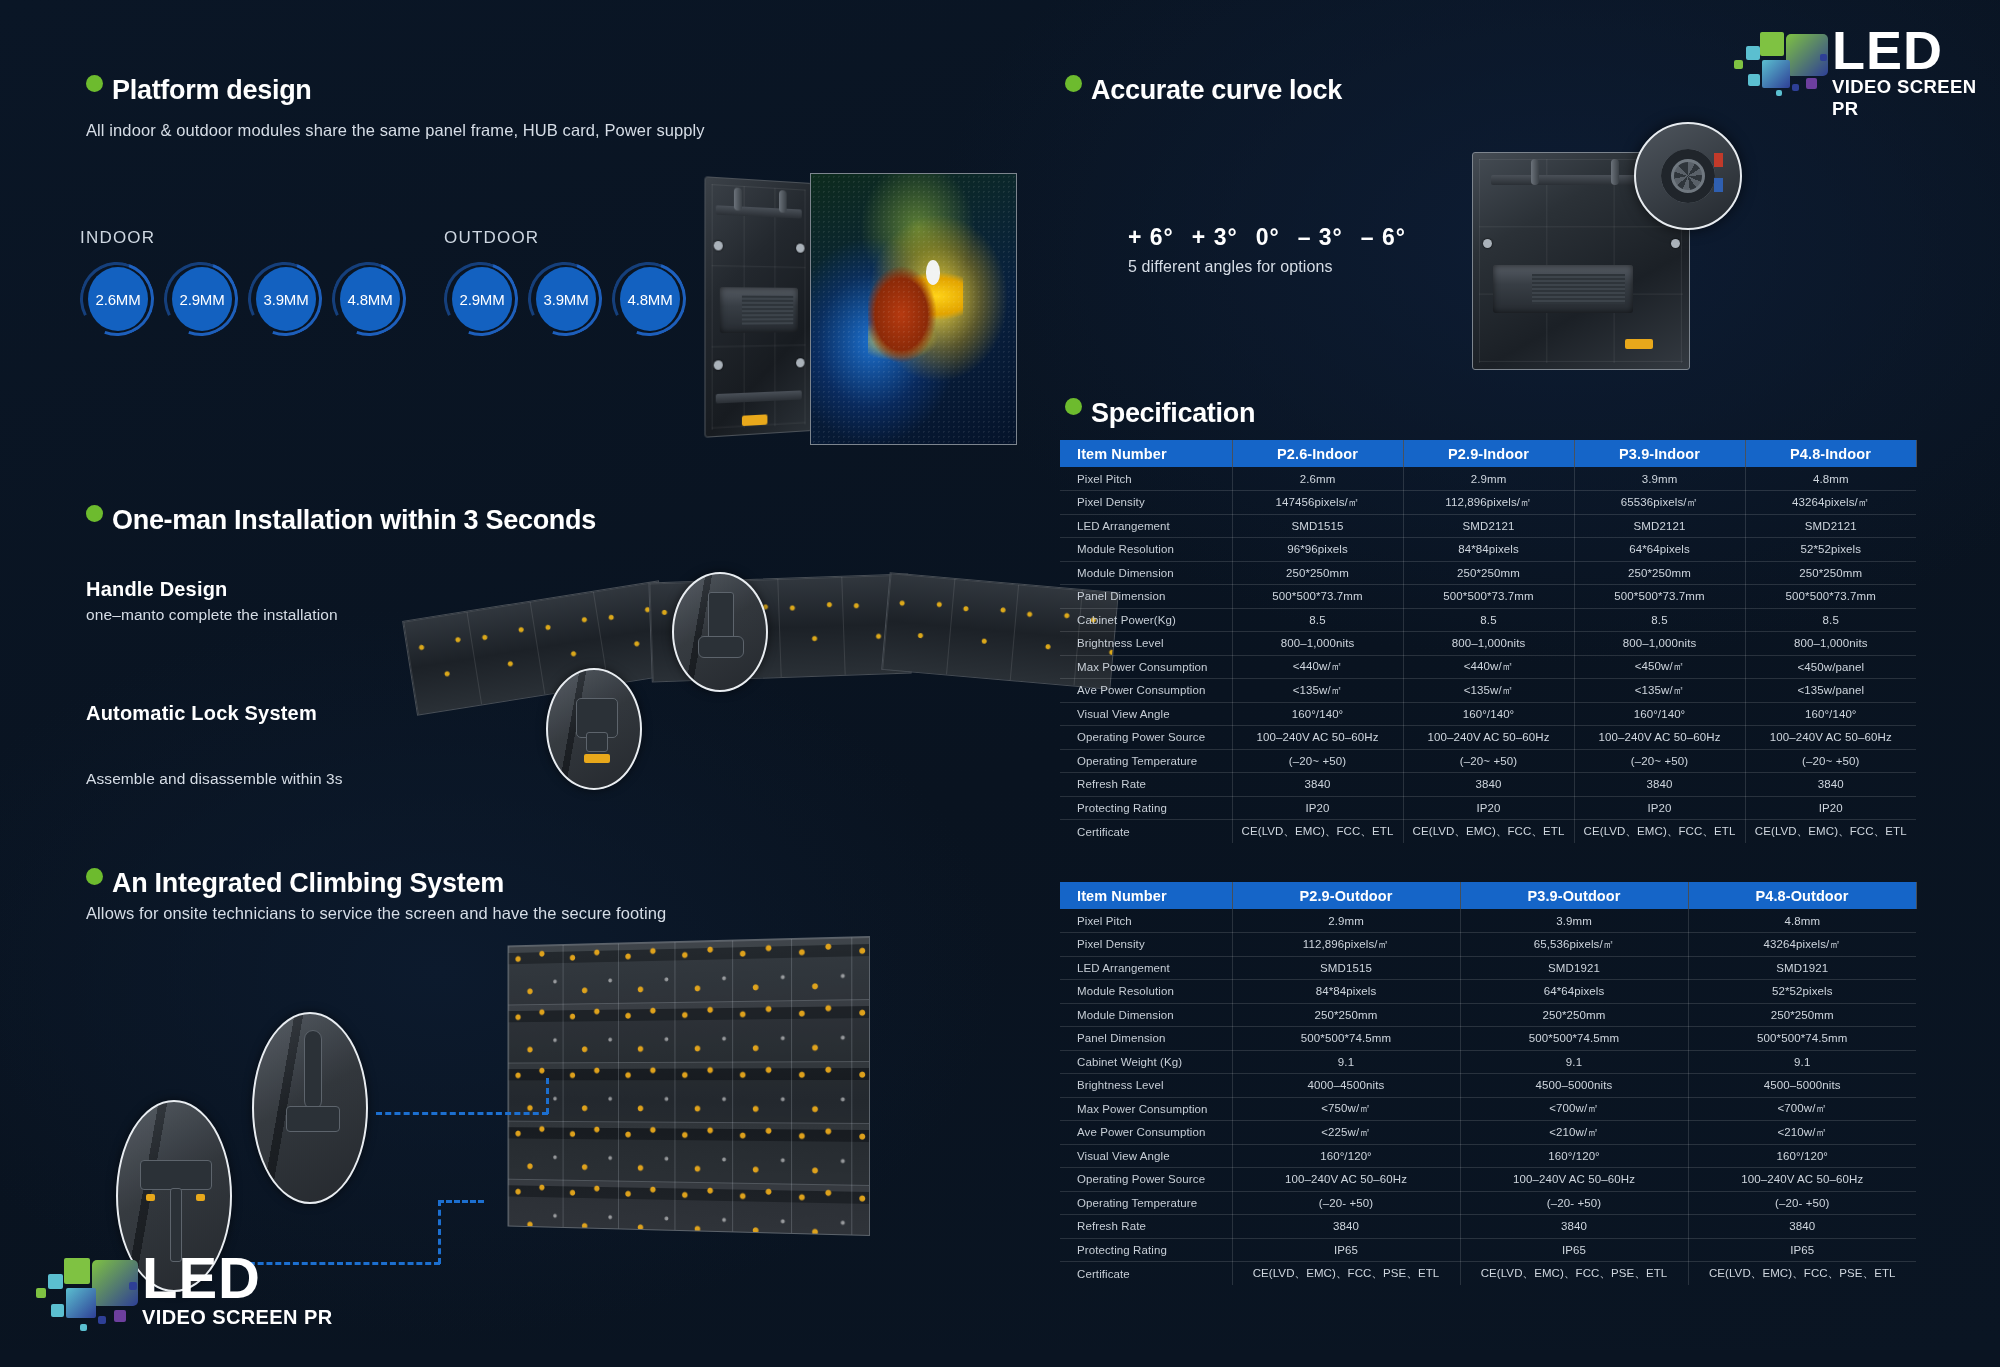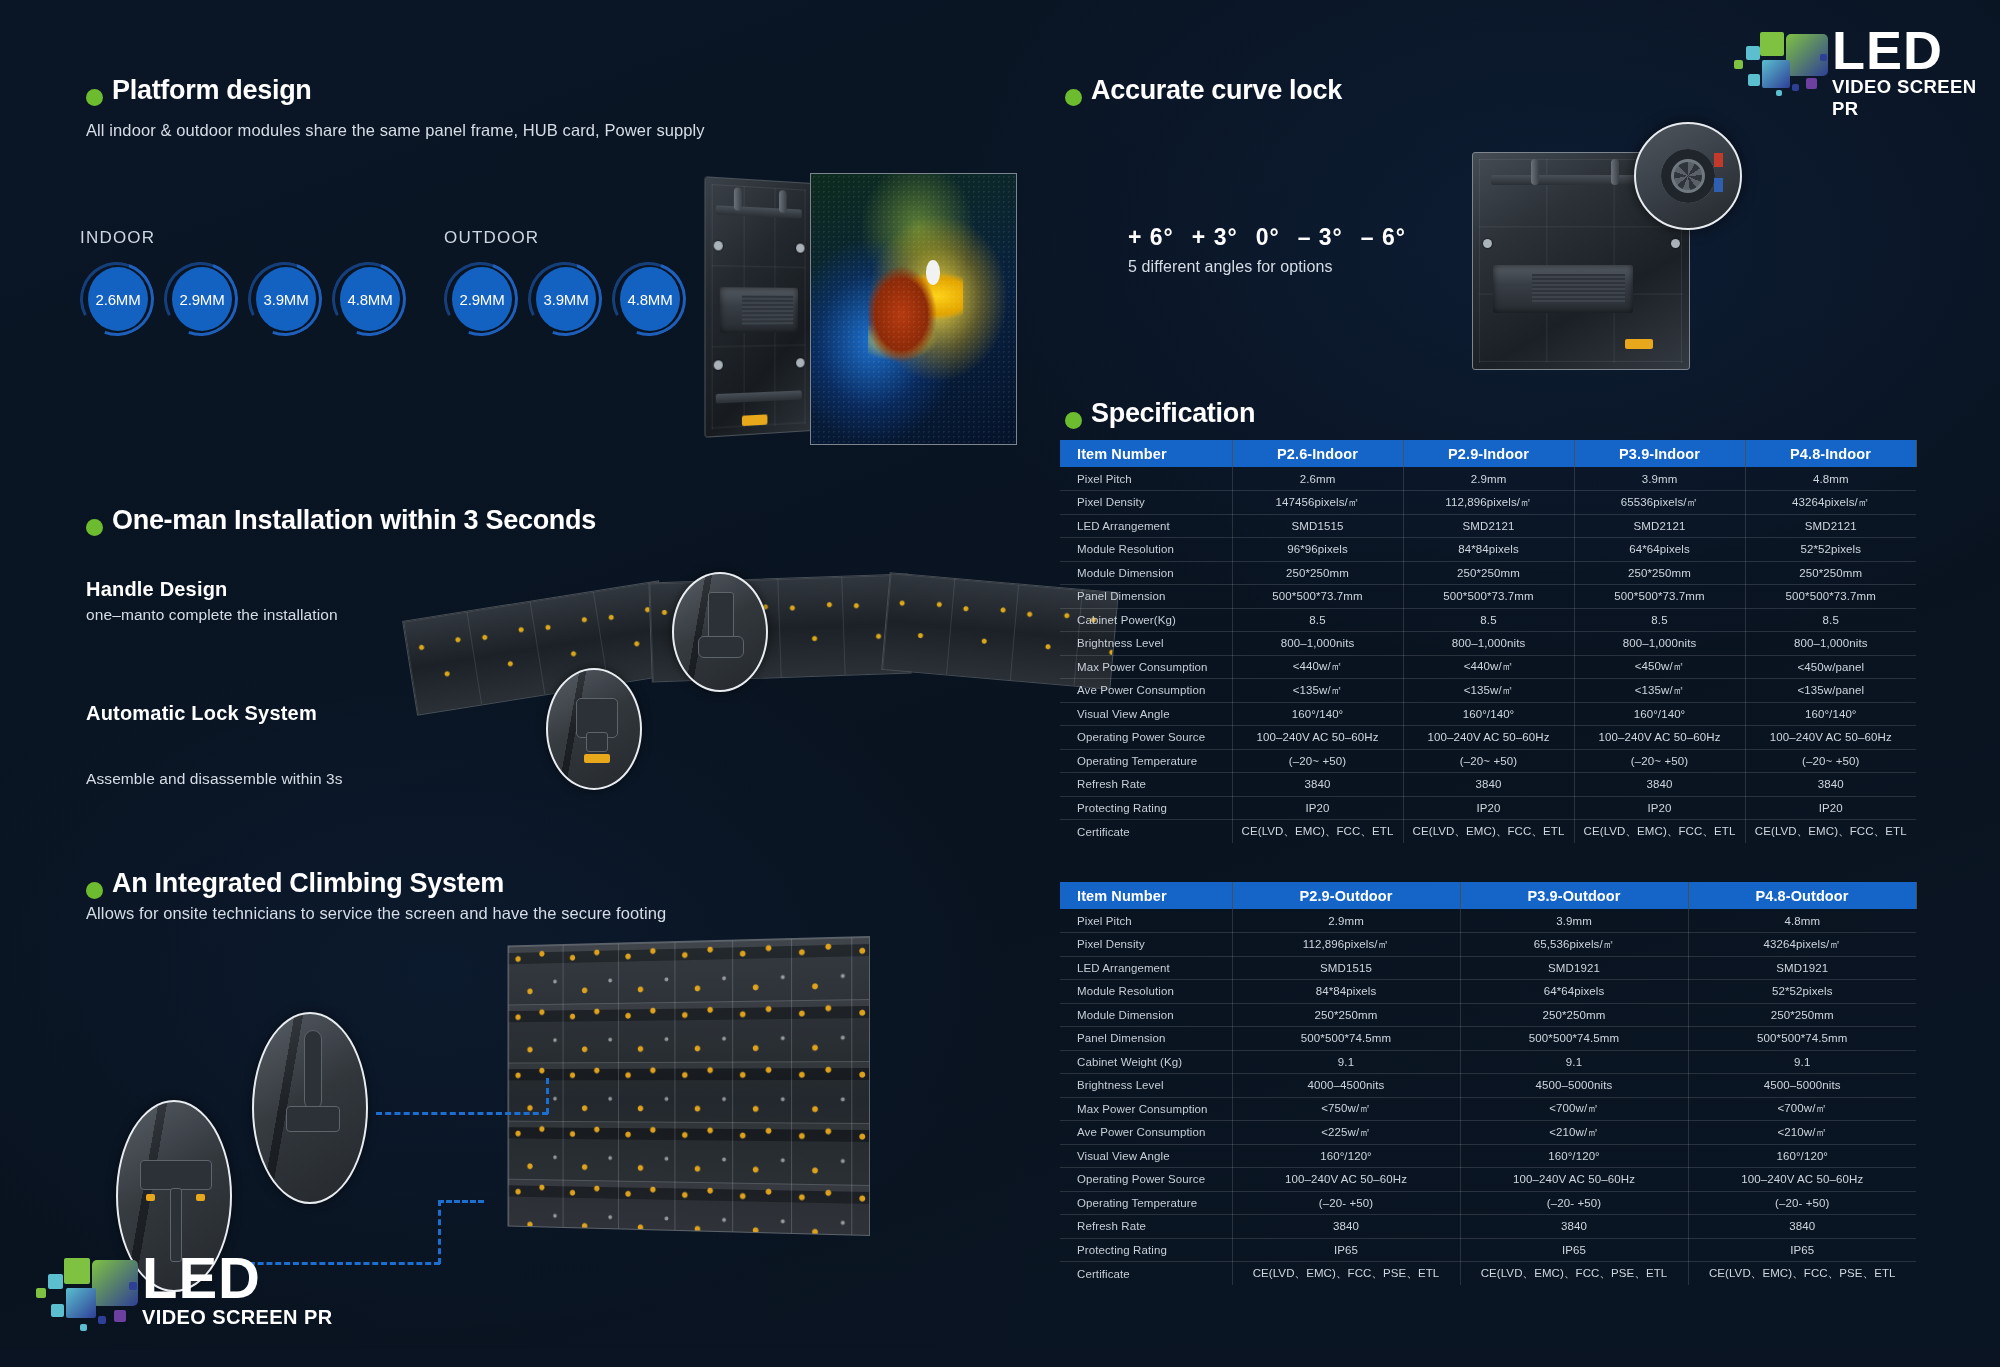--- a/index.html
+++ b/index.html
@@ -23,21 +23,21 @@
   .dot {
     display: inline-block;
     width: 17px; height: 17px;
     border-radius: 50%;
     background: #6dbb2e;
     margin-right: 9px;
     vertical-align: middle;
     flex: 0 0 auto;
   }
   .h-main {
-    display: flex; align-items: flex-end;
+    display: flex; align-items: flex-start;
     color: #ffffff;
     font-size: 27px;
     font-weight: bold;
     letter-spacing: -0.3px;
     white-space: nowrap;
   }
   .sub {
     color: #d6dde6;
     font-size: 16.5px;
     letter-spacing: .1px;

